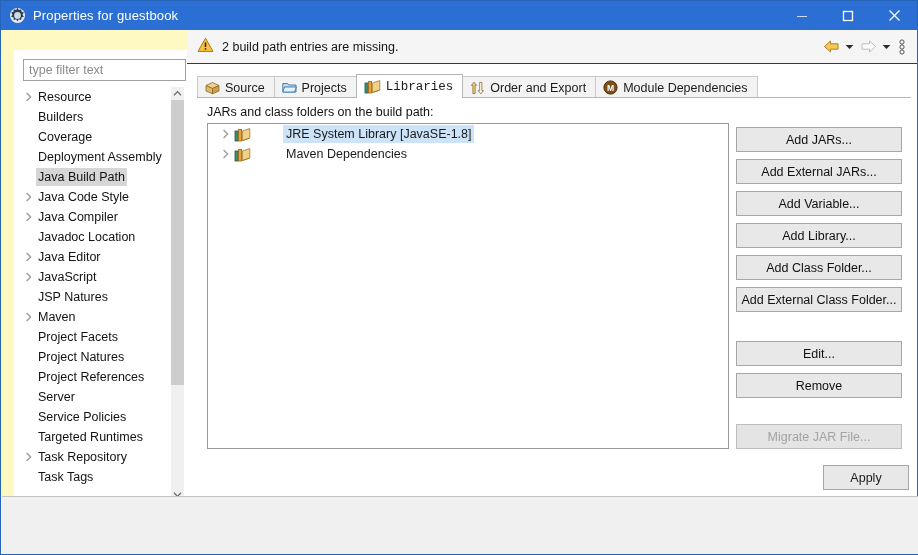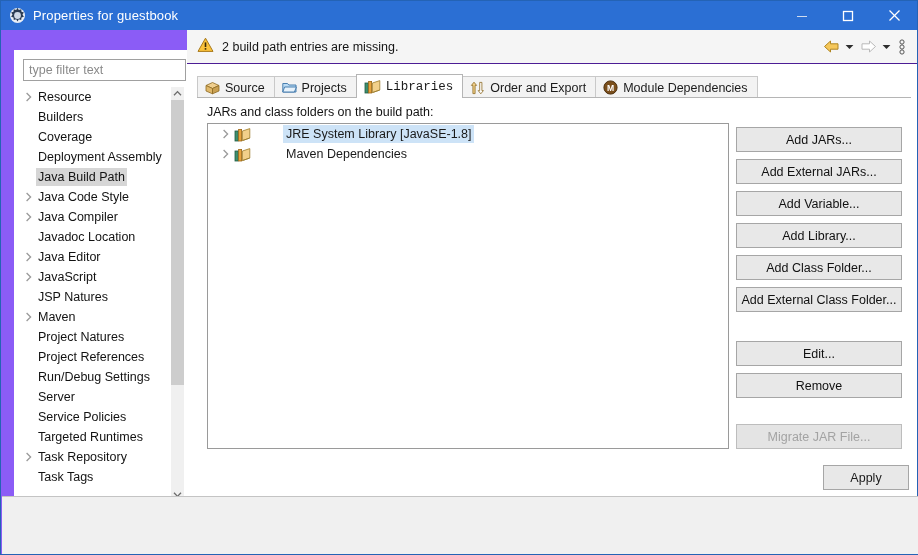--- a/index.html
+++ b/index.html
@@ -5,21 +5,21 @@
   html,body{margin:0;padding:0;}
   body{
     width:918px;height:555px;
     font-family:"Liberation Sans",sans-serif;
     font-size:12.5px;
     color:#1a1a1a;
     background:#f0f0f0;
     overflow:hidden;
     -webkit-font-smoothing:antialiased;
   }
-  #app{position:relative;width:918px;height:555px;background:#8b5cf6;box-sizing:border-box;border:1px solid #2463b5;}
+  #app{position:relative;width:918px;height:555px;background:#fef9c3;box-sizing:border-box;border:1px solid #2463b5;}
 
   
   .titlebar{position:absolute;left:0;top:0;width:916px;height:29px;background:#2b6fd4;
             display:flex;align-items:center;}
   .title-gear{width:17px;height:17px;margin-left:8px;margin-right:7px;flex:0 0 auto;position:relative;}
   .title-text{color:#ffffff;font-size:13px;letter-spacing:.15px;}
   .win-btns{margin-left:auto;display:flex;height:29px;}
   .win-btn{width:46px;height:29px;display:flex;align-items:center;justify-content:center;color:#e9eef6;}
   .win-btn svg{display:block;}
 
@@ -196,29 +196,29 @@
           <div class="trow">
             <span class="twist">
               <svg width="8" height="10" viewBox="0 0 8 10">
                 <path d="M1.6 1 L5.6 5 L1.6 9" fill="none" stroke="#9a9a9a" stroke-width="1.3"></path>
               </svg>
             </span>
             <span class="tlabel">Maven</span>
           </div>
           <div class="trow">
             <span class="twist"></span>
+            <span class="tlabel">Project Facets</span>
+          </div>
+          <div class="trow">
+            <span class="twist"></span>
             <span class="tlabel">Project Natures</span>
           </div>
           <div class="trow">
             <span class="twist"></span>
             <span class="tlabel">Project References</span>
-          </div>
-          <div class="trow">
-            <span class="twist"></span>
-            <span class="tlabel">Run/Debug Settings</span>
           </div>
           <div class="trow">
             <span class="twist"></span>
             <span class="tlabel">Server</span>
           </div>
           <div class="trow">
             <span class="twist"></span>
             <span class="tlabel">Service Policies</span>
           </div>
           <div class="trow">

